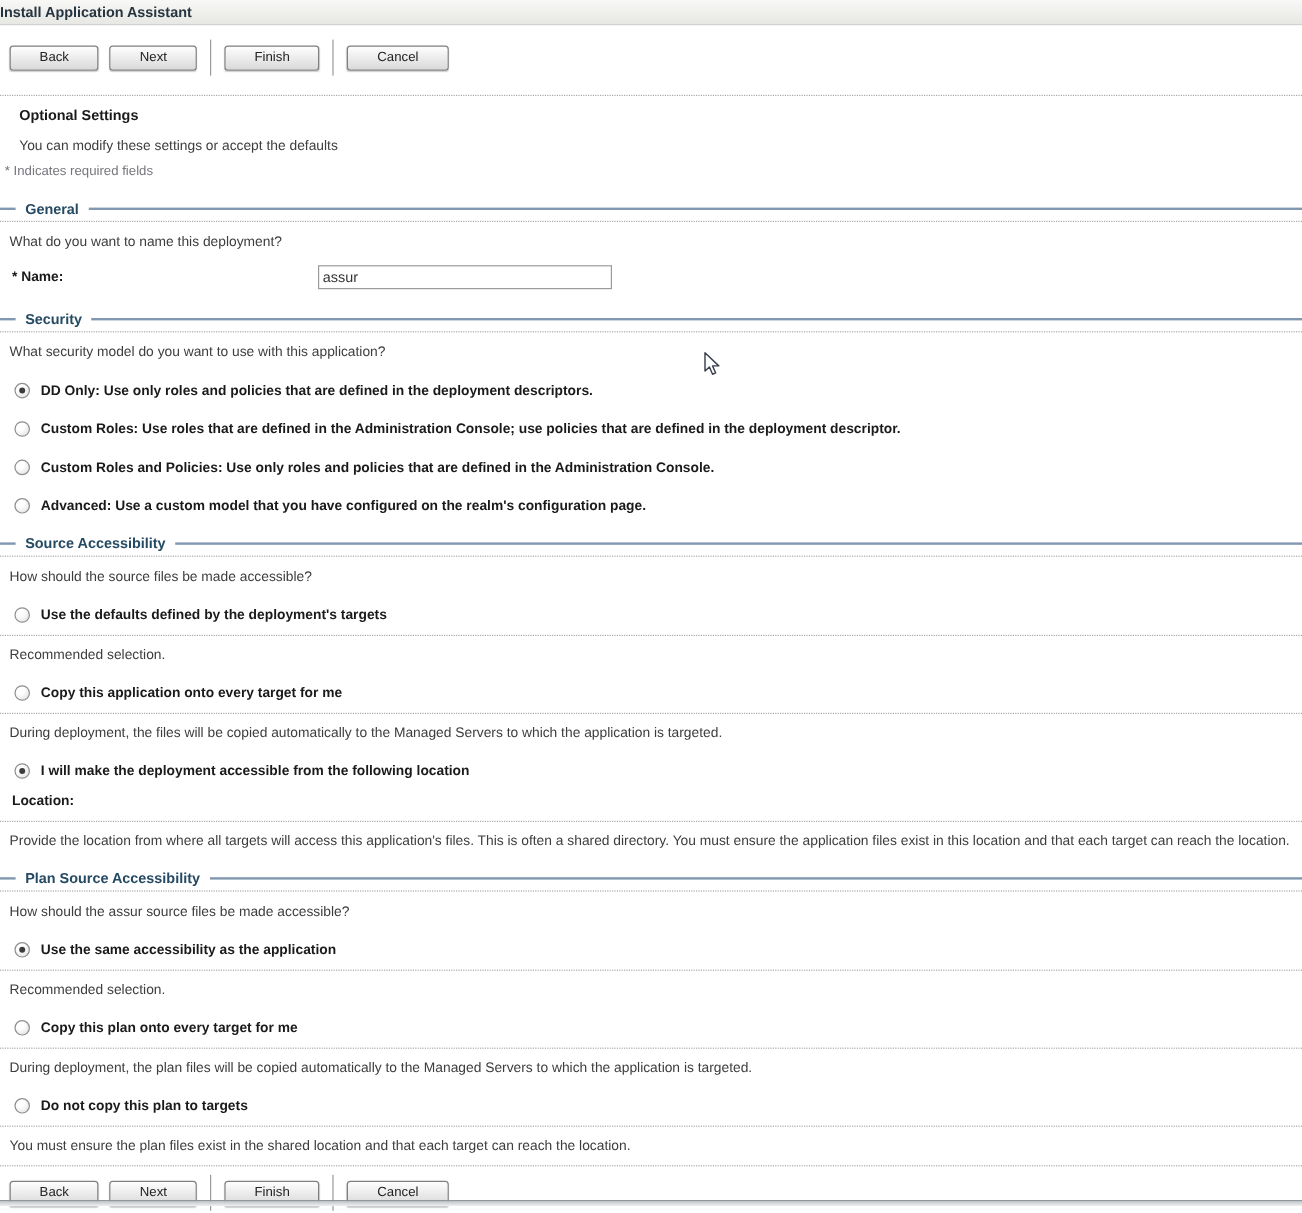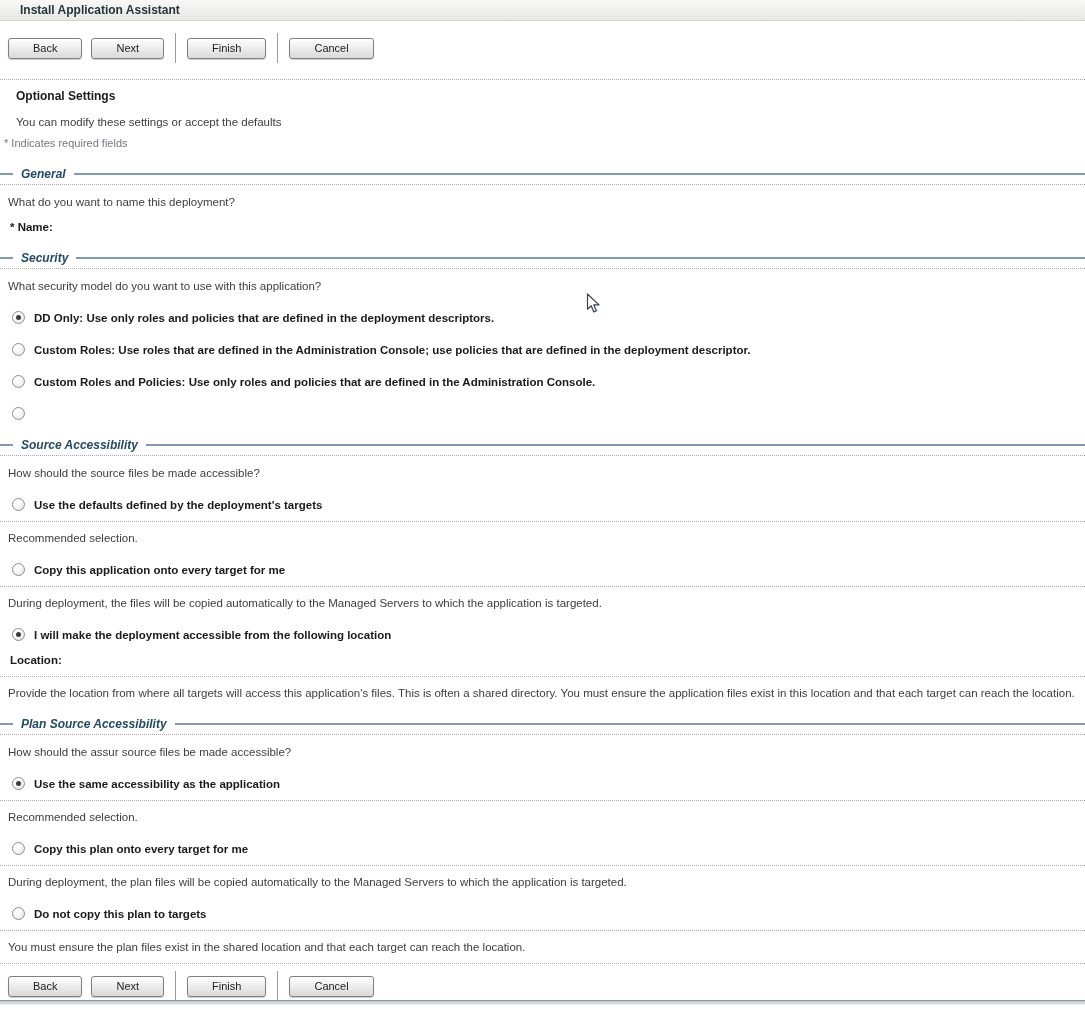--- a/index.html
+++ b/index.html
@@ -12,21 +12,21 @@
     overflow: hidden;
   }
   .titlebar {
     height: 21px;
     background: linear-gradient(#f8f8f6, #e7e7e4);
     border-bottom: 1px solid #d2d2cf;
     font-weight: bold;
     font-size: 12px;
     color: #26343f;
     line-height: 20px;
-    padding-left: 20px;
+    padding-left: 0;
   }
   .toolbar { display: flex; align-items: center; padding: 12px 0 9px 8px; }
   .toolbar.bottom { padding: 7px 0 9px 8px; }
   .btn {
     font-family: "Liberation Sans", sans-serif;
     font-size: 11px;
     color: #222;
     background: linear-gradient(#fefefe, #d9d9d9);
     border: 1px solid #7f7f7f;
     border-radius: 3px;
@@ -39,21 +39,21 @@
   .sep { border: none; border-top: 1px dotted #a9a9a9; height: 0; margin: 0; }
   .sep.top { margin-top: 7px; }
   .sep.inset { margin-top: 10px; }
   .sep.under-header { margin-top: 3px; }
   .sep.bottom { margin-top: 10px; }
   .page-heading { font-size: 12px; font-weight: bold; color: #1a1a1a; margin: 9px 0 0 16px; }
   .page-subheading { font-size: 11.5px; color: #3d3d3d; margin: 13px 0 0 16px; }
   .required-note { font-size: 11px; color: #76767e; margin: 9px 0 0 4px; }
   .sec { display: flex; align-items: center; margin: 17px 0 0 0; height: 15px; }
   .sec .dash { width: 13px; height: 2px; margin-right: 8px; flex: none; }
-  .sec .label { font-size: 12px; font-weight: bold; margin-right: 8px; white-space: nowrap; font-style: italic; }
+  .sec .label { font-size: 12px; font-weight: bold; margin-right: 8px; white-space: nowrap; }
   .sec .rule { flex: 1; height: 2px; }
   .question { font-size: 11.5px; color: #3d3d3d; margin: 11px 0 0 8px; white-space: nowrap; }
   .note { font-size: 11.5px; color: #3d3d3d; margin: 10px 0 0 8px; white-space: nowrap; overflow: hidden; }
   .opt { display: flex; align-items: center; margin: 19px 0 0 12px; cursor: pointer; }
   .radio {
     width: 13px; height: 13px; border-radius: 50%;
     border: 1px solid #8e8e8e;
     background: radial-gradient(circle at 35% 30%, #ffffff 30%, #dcdcdc);
     position: relative; flex: none;
   }
@@ -102,20 +102,21 @@
 
 <div class="sec">
   <span class="dash accent-bg" style="background: rgb(130, 152, 176);"></span>
   <span class="label accent-text" style="color: rgb(37, 74, 99);">General</span>
   <span class="rule accent-bg" style="background: rgb(130, 152, 176);"></span>
 </div>
 <hr class="sep under-header">
 <div class="question">What do you want to name this deployment?</div>
 <div class="field">
   <span class="flabel">* Name:</span>
+  <input type="text" class="text name-input" value="assur" style="">
 </div>
 
 <div class="sec">
   <span class="dash accent-bg" style="background: rgb(130, 152, 176);"></span>
   <span class="label accent-text" style="color: rgb(37, 74, 99);">Security</span>
   <span class="rule accent-bg" style="background: rgb(130, 152, 176);"></span>
 </div>
 <hr class="sep under-header">
 <div class="question">What security model do you want to use with this application?</div>
 <div class="opt">
@@ -125,20 +126,21 @@
 <div class="opt">
   <span class="radio"></span>
   <span class="olabel">Custom Roles: Use roles that are defined in the Administration Console; use policies that are defined in the deployment descriptor.</span>
 </div>
 <div class="opt">
   <span class="radio"></span>
   <span class="olabel">Custom Roles and Policies: Use only roles and policies that are defined in the Administration Console.</span>
 </div>
 <div class="opt">
   <span class="radio"></span>
+  <span class="olabel">Advanced: Use a custom model that you have configured on the realm's configuration page.</span>
 </div>
 
 <div class="sec">
   <span class="dash accent-bg" style="background: rgb(130, 152, 176);"></span>
   <span class="label accent-text" style="color: rgb(37, 74, 99);">Source Accessibility</span>
   <span class="rule accent-bg" style="background: rgb(130, 152, 176);"></span>
 </div>
 <hr class="sep under-header">
 <div class="question">How should the source files be made accessible?</div>
 <div class="opt">

